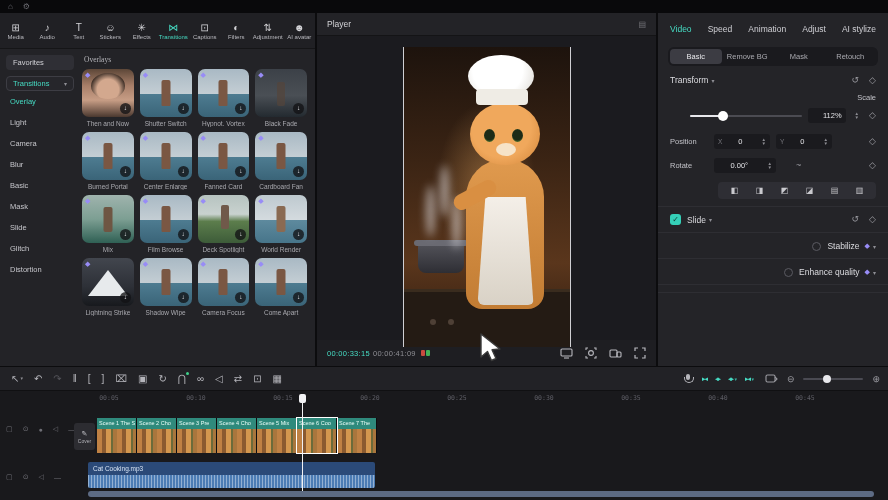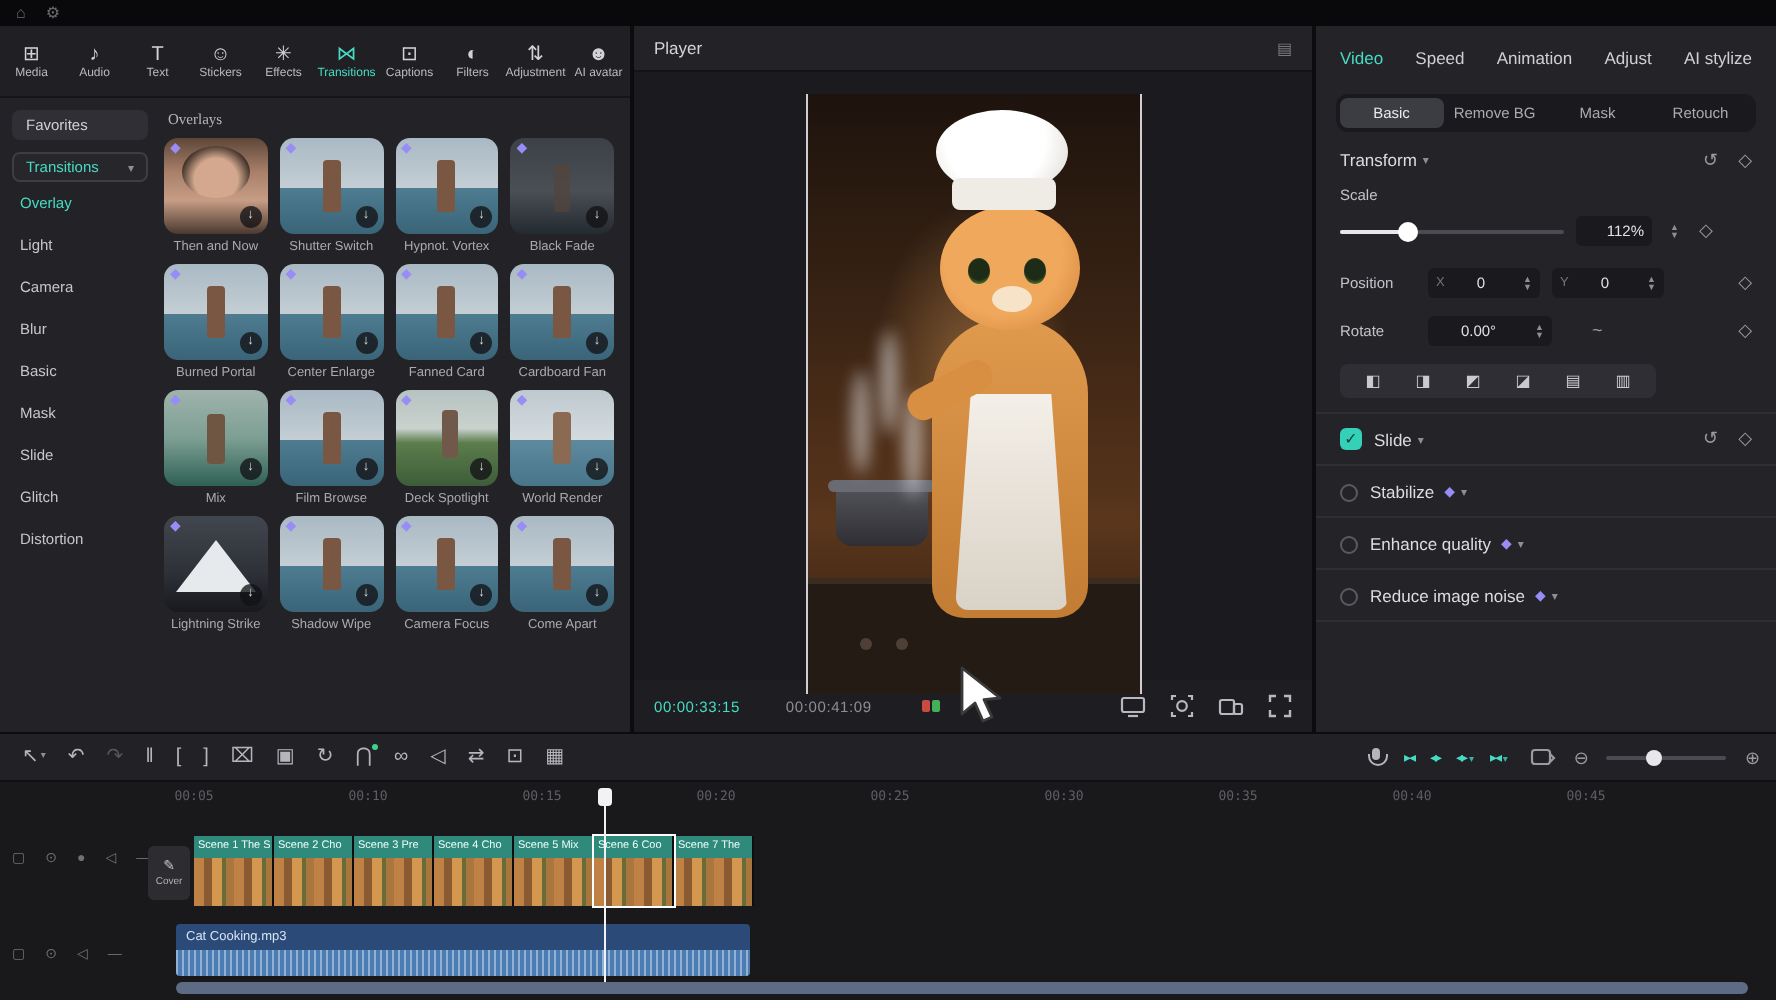--- a/index.html
+++ b/index.html
@@ -93,38 +93,38 @@
       border-radius:8px;transform:rotate(-28deg);}
   .vf .head{position:absolute;left:66px;top:56px;width:70px;height:62px;border-radius:50%;
       background:radial-gradient(circle at 45% 40%,#f0a85c 0 55%,#cf8236 100%);}
   .vf .eye{position:absolute;top:82px;width:11px;height:13px;border-radius:50%;
       background:radial-gradient(circle at 50% 45%,#1d2b17 0 55%,#51752f 80%);}
   .vf .muzzle{position:absolute;left:92px;top:96px;width:20px;height:13px;border-radius:50%;background:#f6e3c8;}
   .vf .hat-top{position:absolute;left:64px;top:8px;width:66px;height:42px;border-radius:50%;
       background:radial-gradient(circle at 45% 35%,#ffffff 0 55%,#d9d6cf 100%);}
   .vf .hat-band{position:absolute;left:72px;top:42px;width:52px;height:16px;border-radius:4px;background:#efece5;}
   .player-bar{position:absolute;left:0;right:0;bottom:0;height:26px;display:flex;align-items:center;
-      padding:0 10px;gap:23px;}
+      padding:0 10px;gap:3px;}
   .tc-cur{font-size:7.5px;color:#46dcc4;letter-spacing:.3px;}
   .tc-tot{font-size:7.5px;color:#8e8e94;letter-spacing:.3px;}
   .chip{display:flex;gap:1px;margin-left:2px;}
   .chip i{width:4px;height:6px;border-radius:1px;display:block;}
   .chip .r{background:#c84b3f;} .chip .g{background:#43b157;}
   .player-actions{margin-left:auto;display:flex;gap:12px;align-items:center;}
   .player-actions svg{display:block;}
   
   .tabs{display:flex;justify-content:space-between;align-items:center;height:25px;padding:16px 12px;}
   .tab{font-size:8.5px;color:#cfcfd4;cursor:pointer;white-space:nowrap;}
   .tab.active{color:#46dcc4;}
   .subtabs{margin:2px 10px 0 10px;background:#1a1a1e;border-radius:6px;height:19px;display:flex;padding:2px;}
   .subtab{flex:1;font-size:7.5px;color:#aaaab0;display:flex;align-items:center;justify-content:center;
       border-radius:4px;cursor:pointer;white-space:nowrap;}
   .subtab.active{background:#3c3c43;color:#e8e8ec;}
   .controls{padding:0 12px;}
-  .row{display:flex;align-items:center;}
+  .row{display:flex;align-items:center;justify-content:flex-end;}
   .sec-title{font-size:8.5px;color:#dcdce0;}
   .mini-caret{font-size:6px;color:#8e8e94;margin-left:3px;}
   .row-icons{margin-left:auto;display:flex;gap:10px;align-items:center;}
   .ic{font-size:9px;color:#9a9aa0;line-height:1;}
   .lbl{font-size:7.5px;color:#c2c2c8;}
   .slider{position:relative;height:2px;background:#4b4b52;border-radius:1px;flex:1;}
   .slider .fill{position:absolute;left:0;top:0;height:2px;background:#e8e8ec;border-radius:1px;}
   .slider .knob{position:absolute;top:-4px;width:10px;height:10px;border-radius:50%;background:#fff;
       transform:translateX(-50%);}
   .valbox{background:#1a1a1e;border-radius:3px;height:15px;display:flex;align-items:center;
@@ -160,21 +160,21 @@
   .mic::after{content:"";position:absolute;left:-1px;top:3px;width:8px;height:5px;border:1px solid #b5b5bb;
       border-top:none;border-radius:0 0 5px 5px;}
   .teal-btn{font-size:7px;color:#46dcc4;letter-spacing:-1px;cursor:pointer;white-space:nowrap;}
   .teal-btn .caret{font-size:5px;letter-spacing:0;color:#3aa globalThis;}
   .teal-btn .caret{color:#3aaf9e;}
   .zoom-glyph{font-size:9px;color:#9a9aa0;cursor:pointer;}
   .zslider{position:relative;width:60px;height:2px;background:#4a4a52;border-radius:1px;}
   .zslider .knob{position:absolute;left:32%;top:-3px;width:8px;height:8px;border-radius:50%;background:#e8e8ec;}
   .ruler-label{position:absolute;top:0;font-size:6.5px;color:#5e5e66;transform:translateX(-50%);
       font-family:"DejaVu Sans Mono",monospace;}
-  .ruler{position:absolute;left:0;top:27px;right:0;height:12px;text-align:center;}
+  .ruler{position:absolute;left:12px;top:27px;right:0;height:12px;text-align:center;}
   .track-head{position:absolute;left:6px;display:flex;gap:10px;align-items:center;}
   .track-head span{font-size:7px;color:#6f6f76;}
   .cover-btn{position:absolute;left:74px;top:56px;width:21px;height:27px;background:#2c2c31;border-radius:3px;
       display:flex;flex-direction:column;align-items:center;justify-content:center;cursor:pointer;}
   .cover-btn .pencil{font-size:7px;color:#c8c8cd;line-height:1;}
   .cover-btn .cover-lb{font-size:5px;color:#b0b0b6;margin-top:1px;}
   .clips{position:absolute;left:97px;top:51px;height:35px;display:flex;}
   .clip{position:relative;width:40px;height:35px;border-right:1px solid rgba(0,0,0,.45);cursor:pointer;}
   .clip-head{height:11px;background:#2f8a7c;color:#ebfff9;font-size:5.5px;line-height:11px;
       padding:0 2px;white-space:nowrap;overflow:hidden;}
@@ -534,26 +534,20 @@
         <span class="mini-caret">▾</span>
       </div>
       <div class="divider"></div>
       <div class="row" style="margin-top:8px">
         <span class="dimcircle"></span>
         <span class="sec-title">Enhance quality</span>
         <span class="badge">◆</span>
         <span class="mini-caret">▾</span>
       </div>
       <div class="divider"></div>
-      <div class="row" style="margin-top:8px">
-        <span class="dimcircle"></span>
-        <span class="sec-title">Reduce image noise</span>
-        <span class="badge">◆</span>
-        <span class="mini-caret">▾</span>
-      </div>
       <div class="divider"></div>
     </div>
   </section>
 
   <div class="tl">
     <div class="tl-toolbar" id="tl-toolbar">
       <span class="tli">↖<span class="caret">▾</span></span>
         <span class="tli">↶</span>
         <span class="tli dim">↷</span>
         <span class="tli">‖</span>

